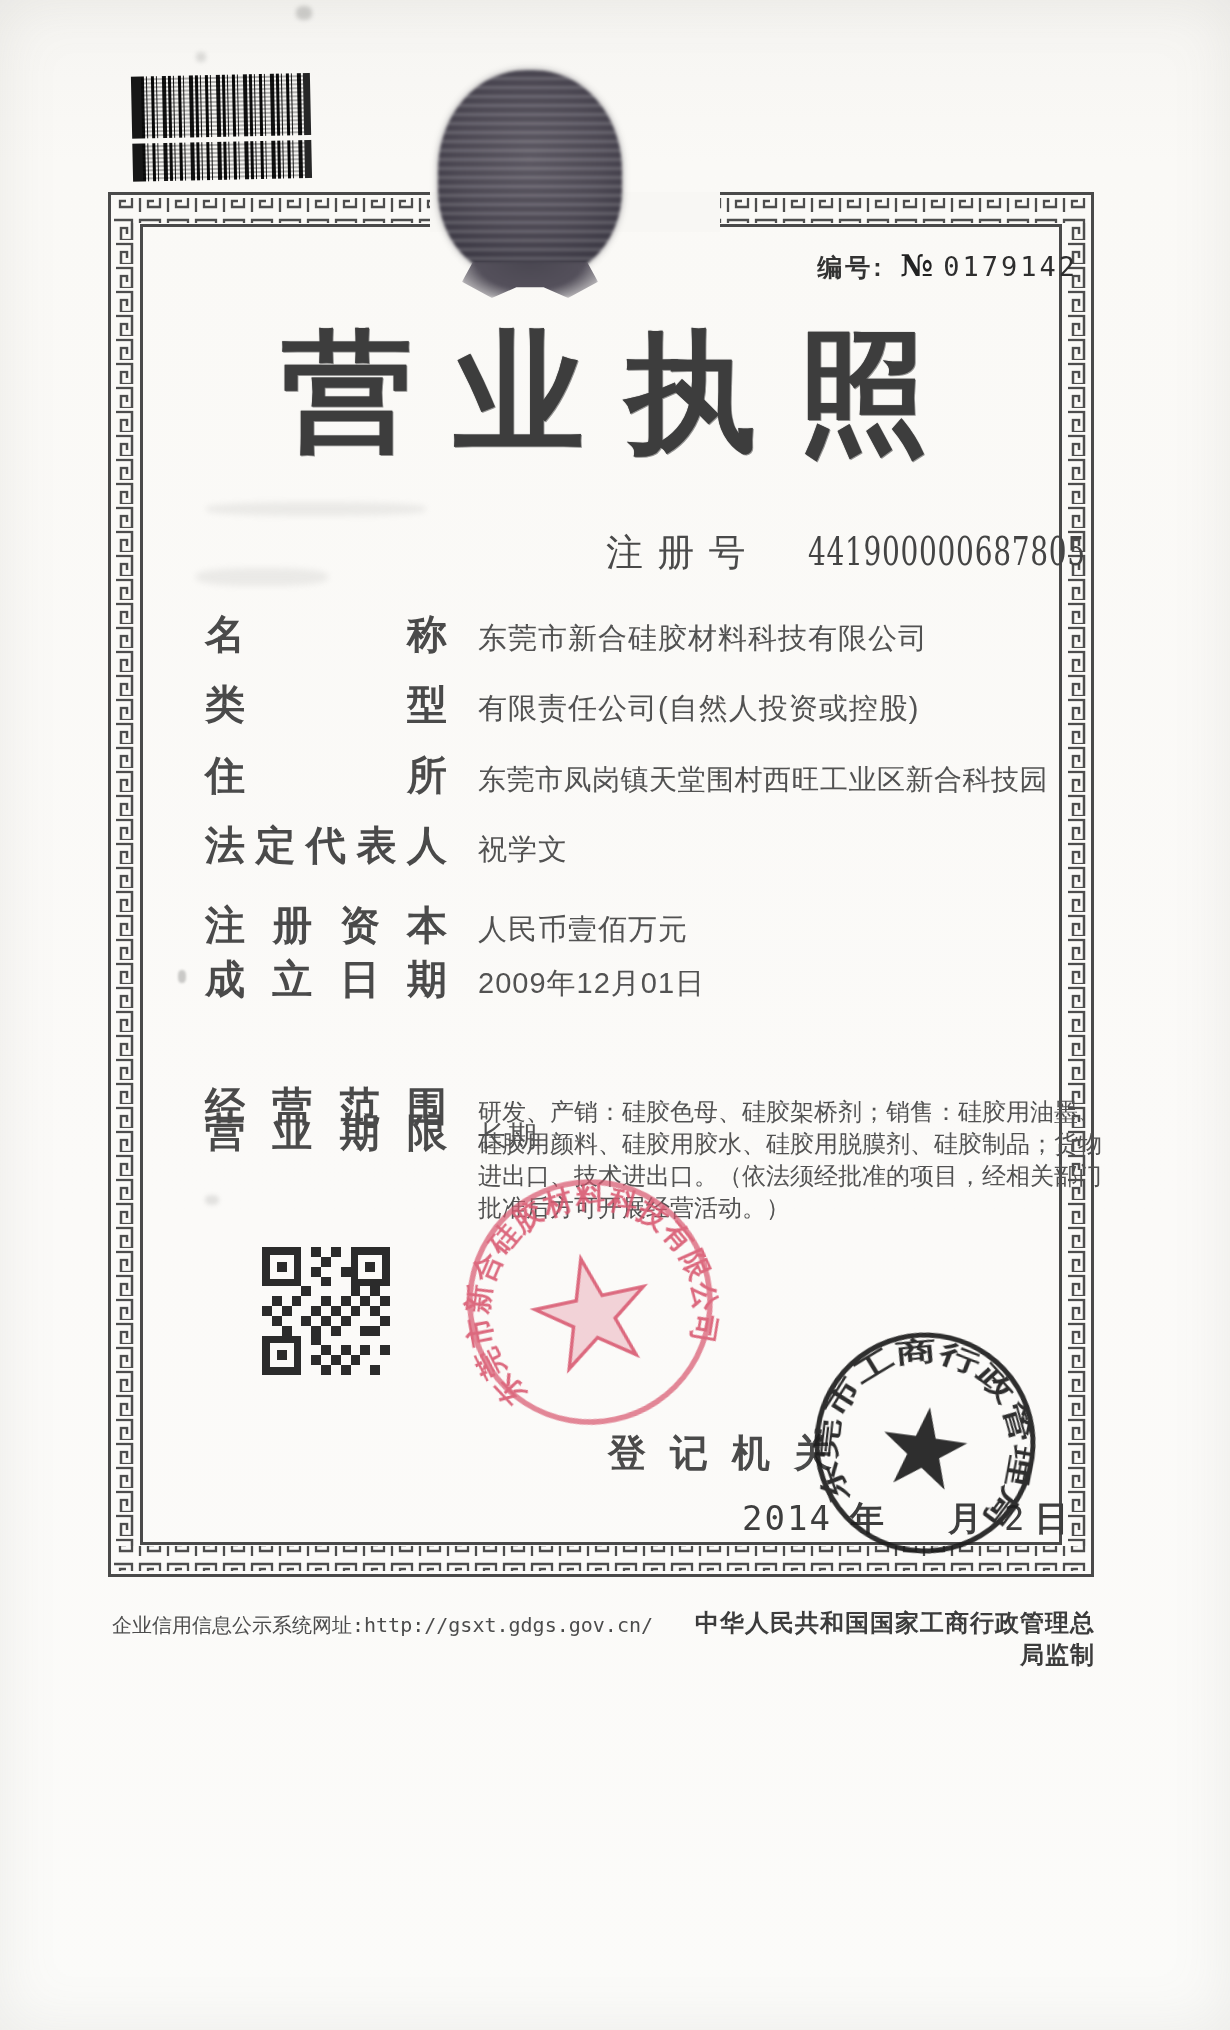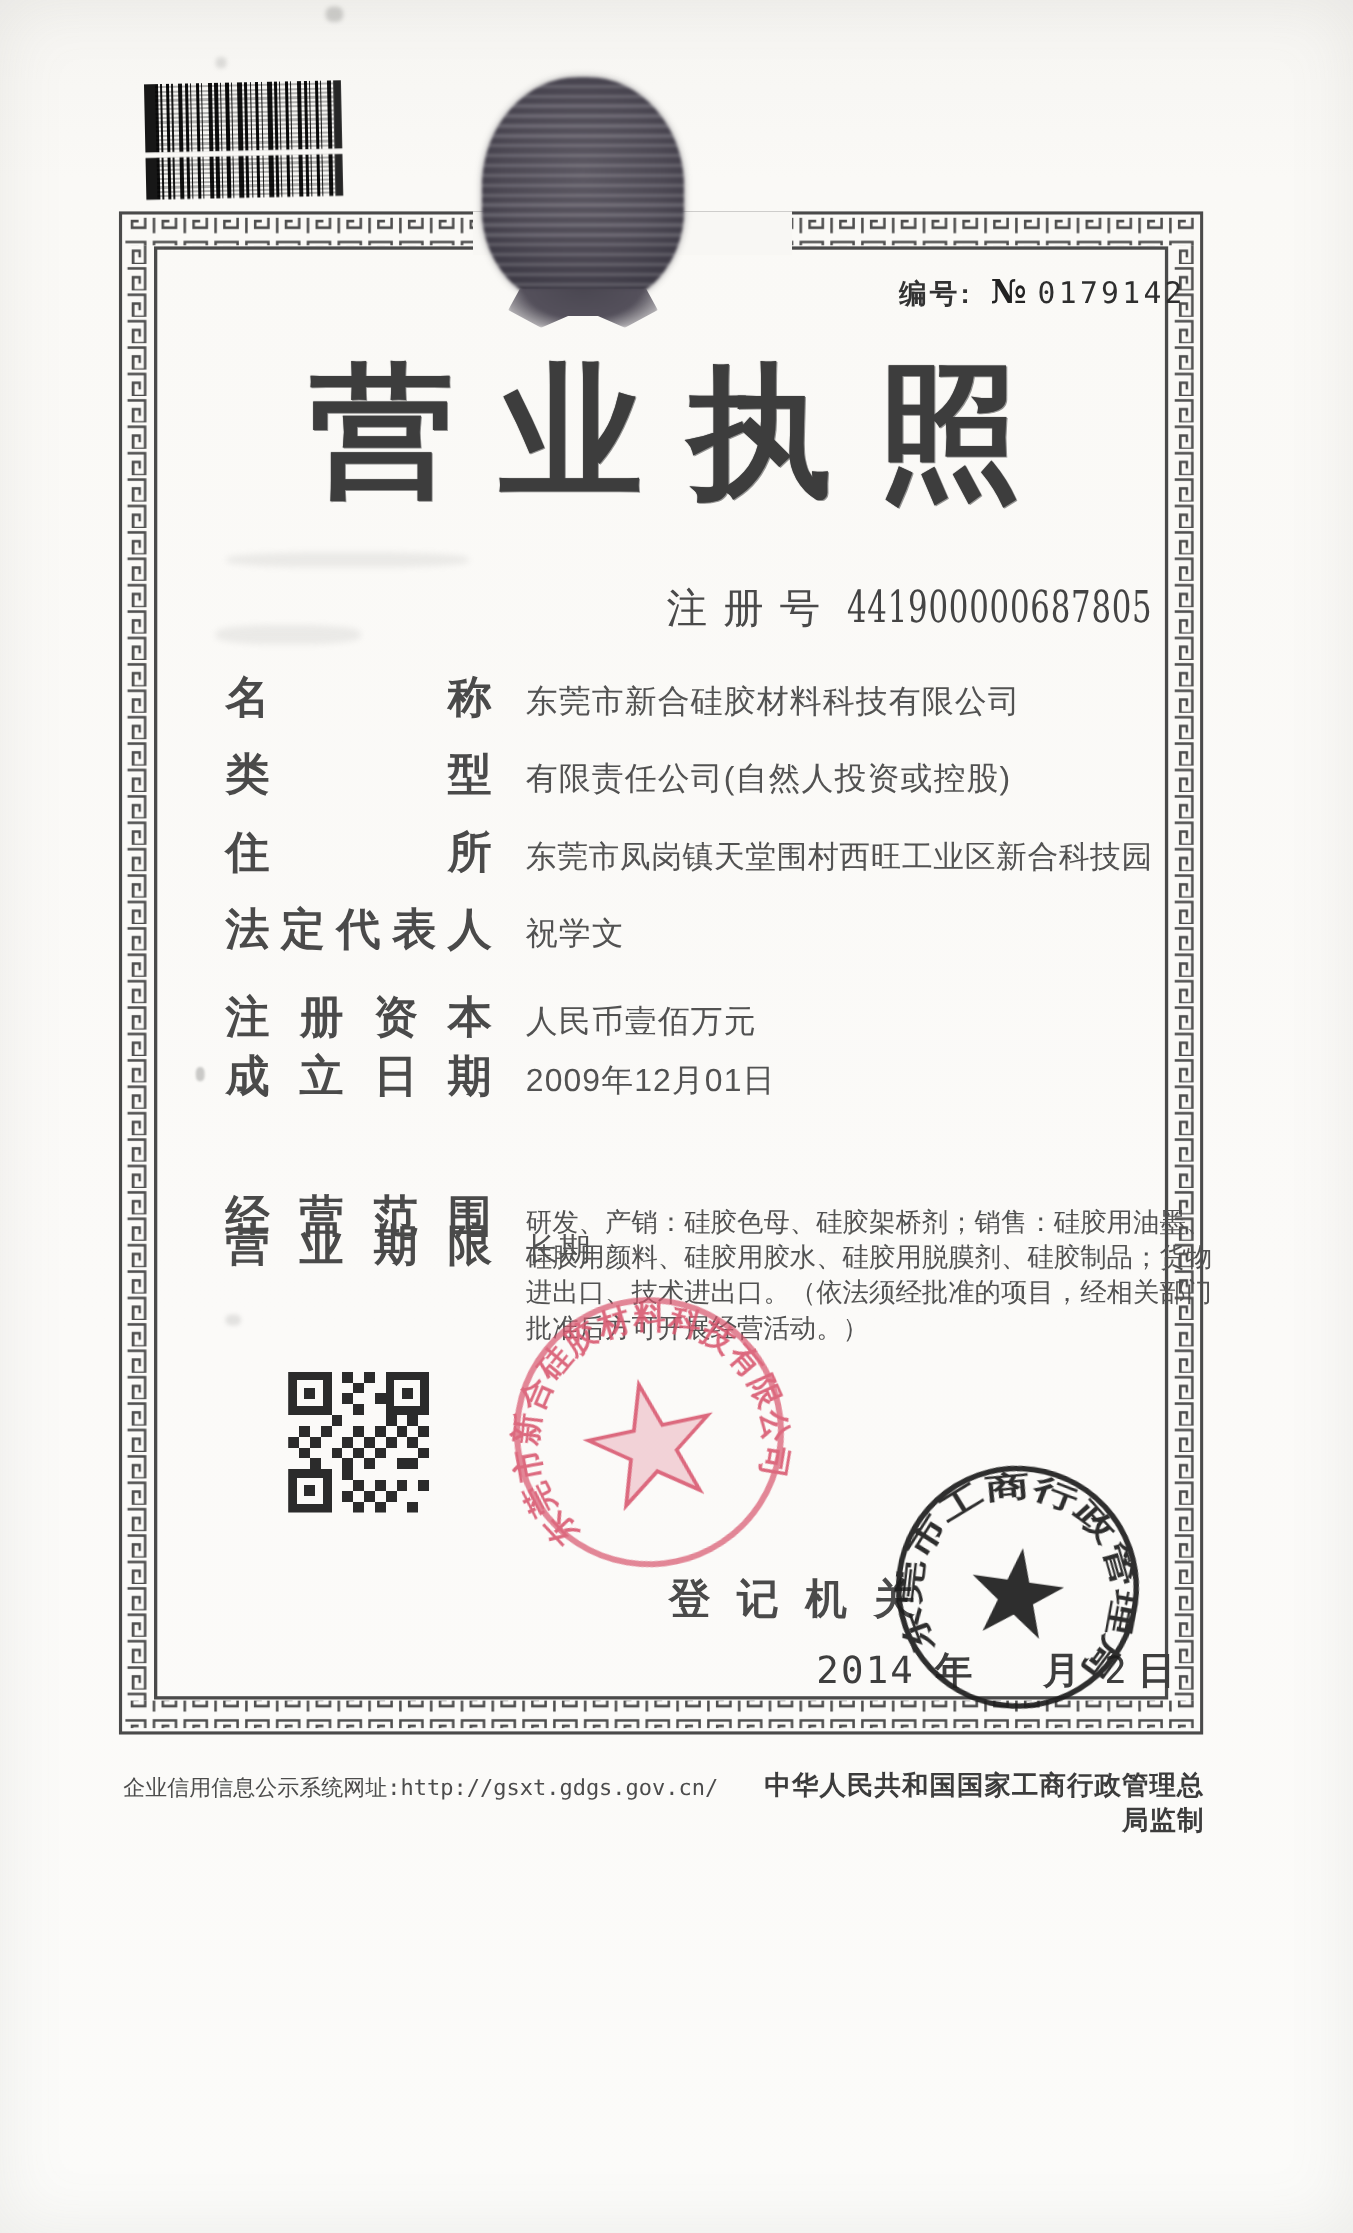--- a/index.html
+++ b/index.html
@@ -52,21 +52,21 @@
   .serial .no{font-family:"DejaVu Serif",serif;font-size:30px;font-weight:bold;margin:0 10px 0 16px;color:#222;}
   .serial .num{font-family:"DejaVu Sans Mono",monospace;font-size:27px;letter-spacing:3px;color:#2e2e2e;}
   
   .title{position:absolute;left:282px;top:324px;width:646px;z-index:4;
     font-size:130px;line-height:1.05;font-weight:900;color:#3a3a3a;
     text-align:justify;text-align-last:justify;
     text-shadow:0 0 1px #555, 1px 1px 0 rgba(70,70,70,.55);
     filter:contrast(.95);
   }
   
-  .regno{position:absolute;left:606px;top:528px;z-index:4;display:flex;align-items:baseline;}
+  .regno{position:absolute;left:606px;top:528px;z-index:4;display:flex;align-items:baseline;gap:38px;}
   .regno .lab{font-size:37px;color:#4a4a4a;font-weight:500;letter-spacing:2px;white-space:pre;}
   .regno .num{font-family:"DejaVu Serif",serif;font-size:40px;color:#444;margin-left:22px;
     transform:scaleX(.70);transform-origin:left center;letter-spacing:1px;white-space:nowrap;}
   
   .row{position:absolute;left:205px;width:905px;display:flex;align-items:baseline;z-index:4;}
   .row .lab{width:242px;flex:0 0 242px;font-size:40px;font-weight:600;color:#4a4a4a;
     text-align:justify;text-align-last:justify;line-height:1;}
   .row .val{margin-left:31px;font-size:29px;color:#525252;letter-spacing:1px;}
   .r0{top:614px;} .r1{top:684px;} .r2{top:755px;} .r3{top:825px;}
   .r4{top:893px;margin-top:12px;} .r5{top:959px;} .r6{top:1080px;margin-top:32px;} .r7{top:1086px;}

